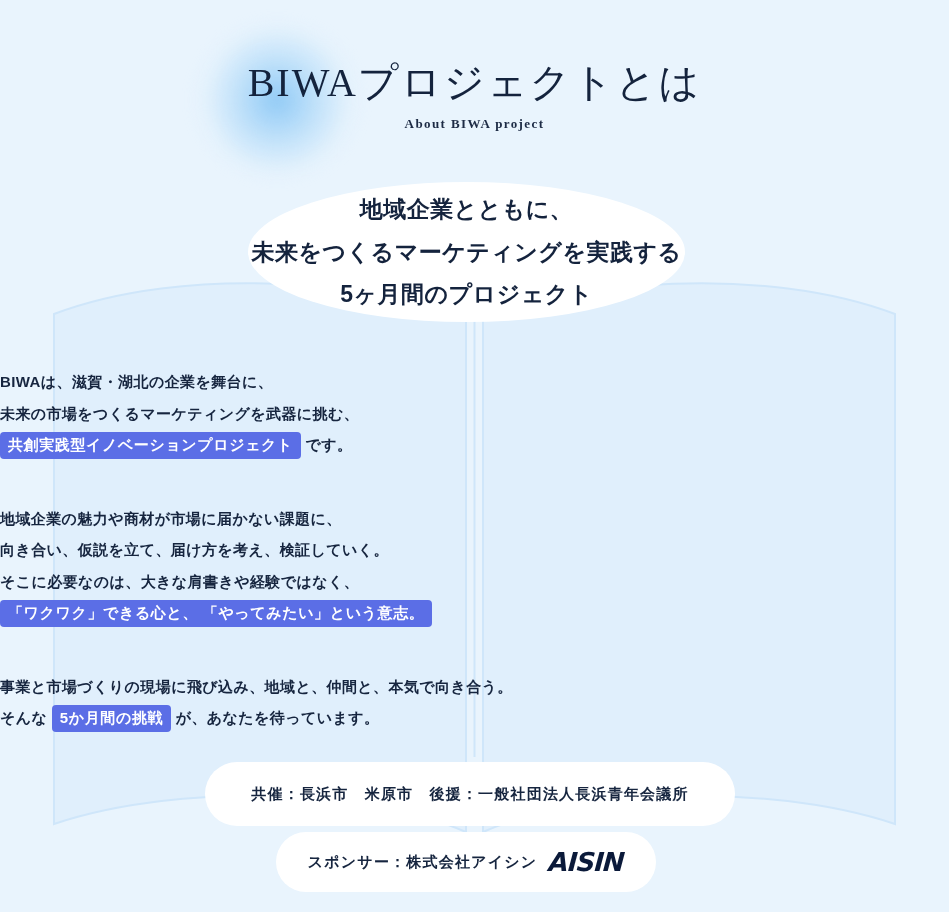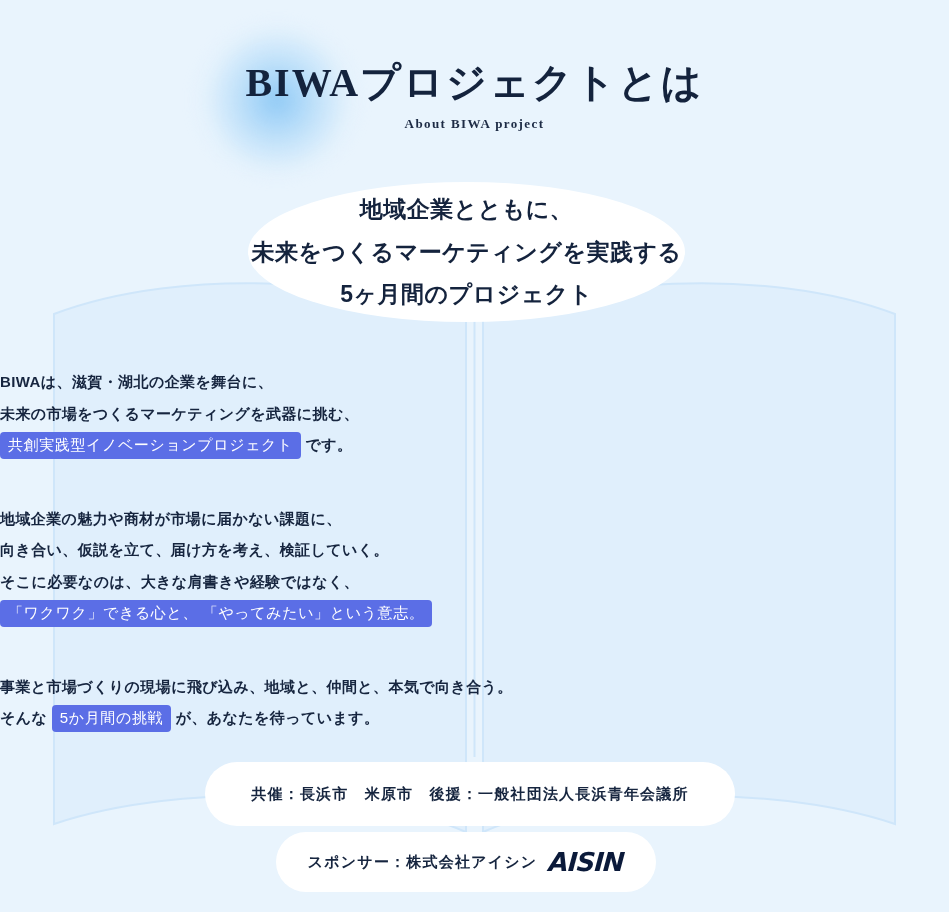--- a/index.html
+++ b/index.html
@@ -47,21 +47,21 @@
   .header {
     position: absolute;
     top: 58px;
     left: 0;
     width: 100%;
     text-align: center;
     z-index: 3;
   }
   .title {
     font-size: 40px;
-    font-weight: bold;
+    font-weight: normal;
     letter-spacing: 2px;
     color: #14233d;
     margin: 0;
     line-height: 1.25;
     font-family: "Liberation Serif", "DejaVu Serif", serif;
   }
   .subtitle {
     margin-top: 8px;
     font-size: 13px;
     font-weight: bold;
@@ -111,21 +111,21 @@
     line-height: 2.1;
     color: #16253f;
     letter-spacing: 0.4px;
   }
   .hl {
     display: inline-block;
     background: #5b6ee6;
     color: #ffffff;
     padding: 3px 8px 4px 8px;
     border-radius: 4px;
-    font-weight: normal;
+    font-weight: bold;
     line-height: 1.3;
     letter-spacing: 0.6px;
   }
   .gap-sm { height: 14px; }
 
   
   .pill {
     position: absolute;
     background: #ffffff;
     border-radius: 40px;

